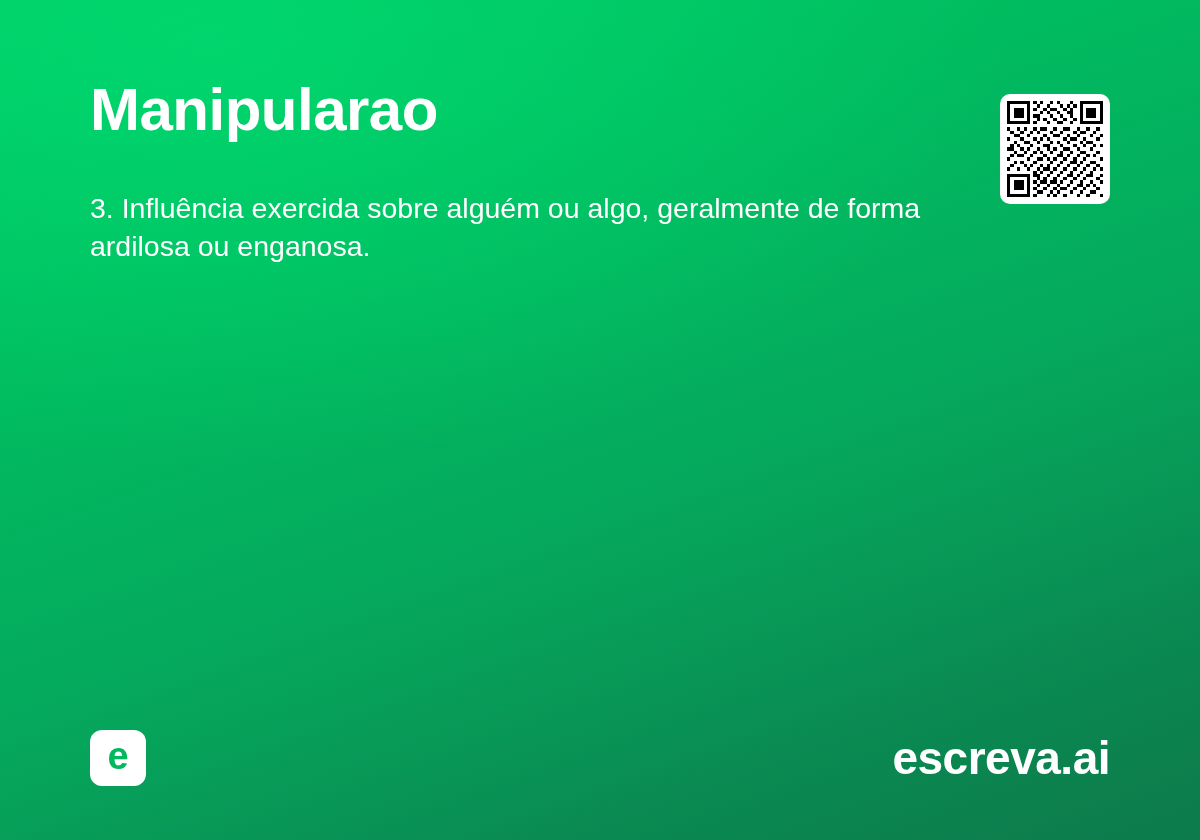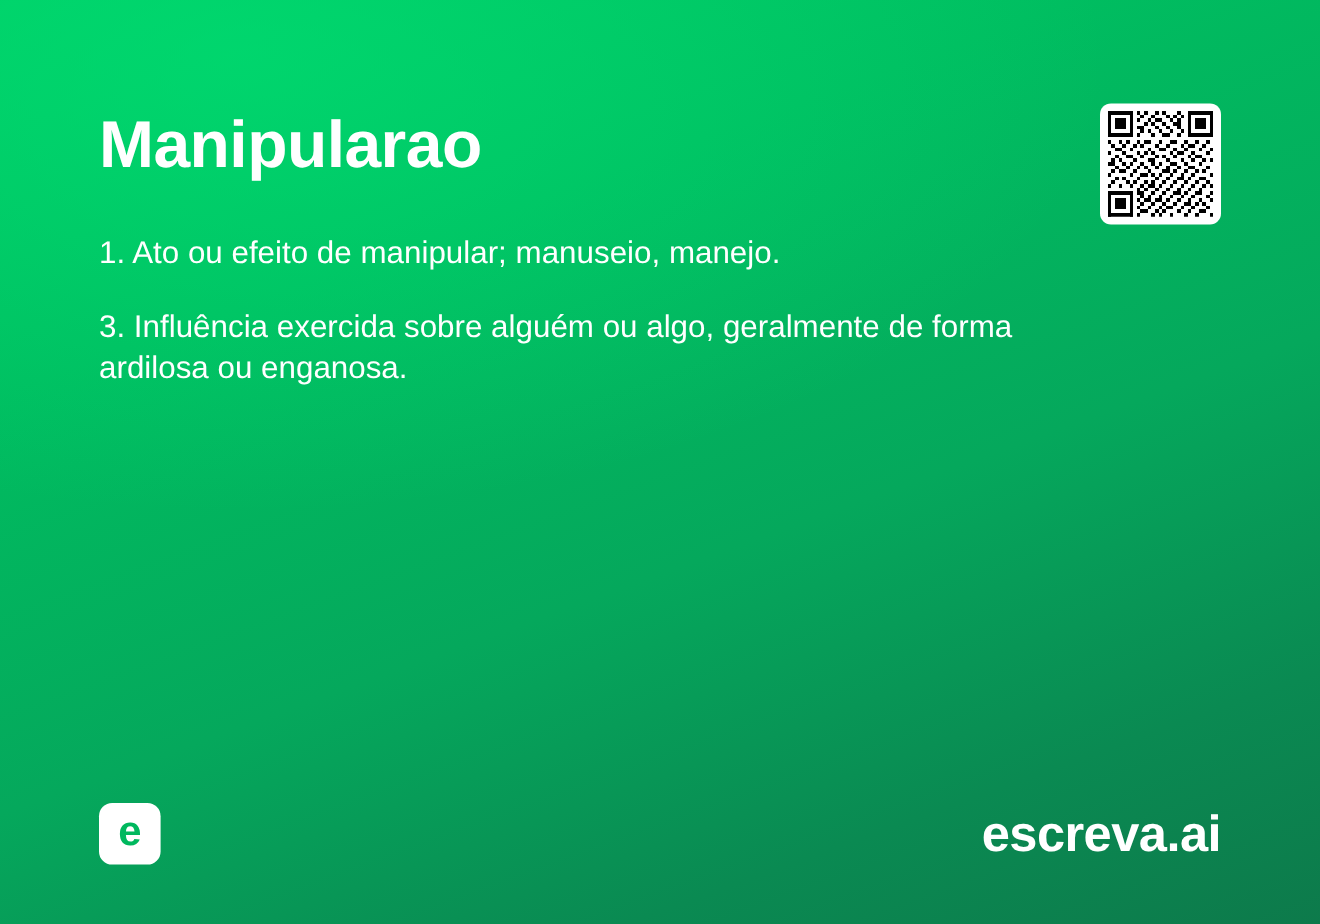--- a/index.html
+++ b/index.html
@@ -24,21 +24,20 @@
     content: "";
     position: absolute;
     inset: 0;
     background: radial-gradient(120% 90% at 18% 6%, rgba(0, 226, 117, 0.55) 0%, rgba(0, 200, 100, 0.0) 55%);
     pointer-events: none;
   }
   .content {
     position: relative;
     z-index: 2;
     padding: 78px 90px 0 90px;
-    margin-top: 22px;
   }
   .word {
     margin: 0;
     color: #ffffff;
     font-size: 60px;
     font-weight: bold;
     letter-spacing: -0.5px;
     line-height: 1.05;
   }
   .pos {
@@ -345,21 +344,20 @@
           <rect x="24" y="28" width="1" height="1"></rect>
           <rect x="28" y="28" width="1" height="1"></rect>
       </g>
     </svg>
   </div>
 
   <div class="content">
     <h1 class="word">Manipularao</h1>
 
     <div class="definitions">
-      <p class="definition">1. Ato ou efeito de manipular; manuseio, manejo.</p>
       <p class="definition">3. Influência exercida sobre alguém ou algo, geralmente de forma ardilosa ou enganosa.</p>
     </div>
   </div>
 
   <div class="footer">
     <div class="logo-mark">
       <span>e</span>
     </div>
     <div class="brand">escreva.ai</div>
   </div>

